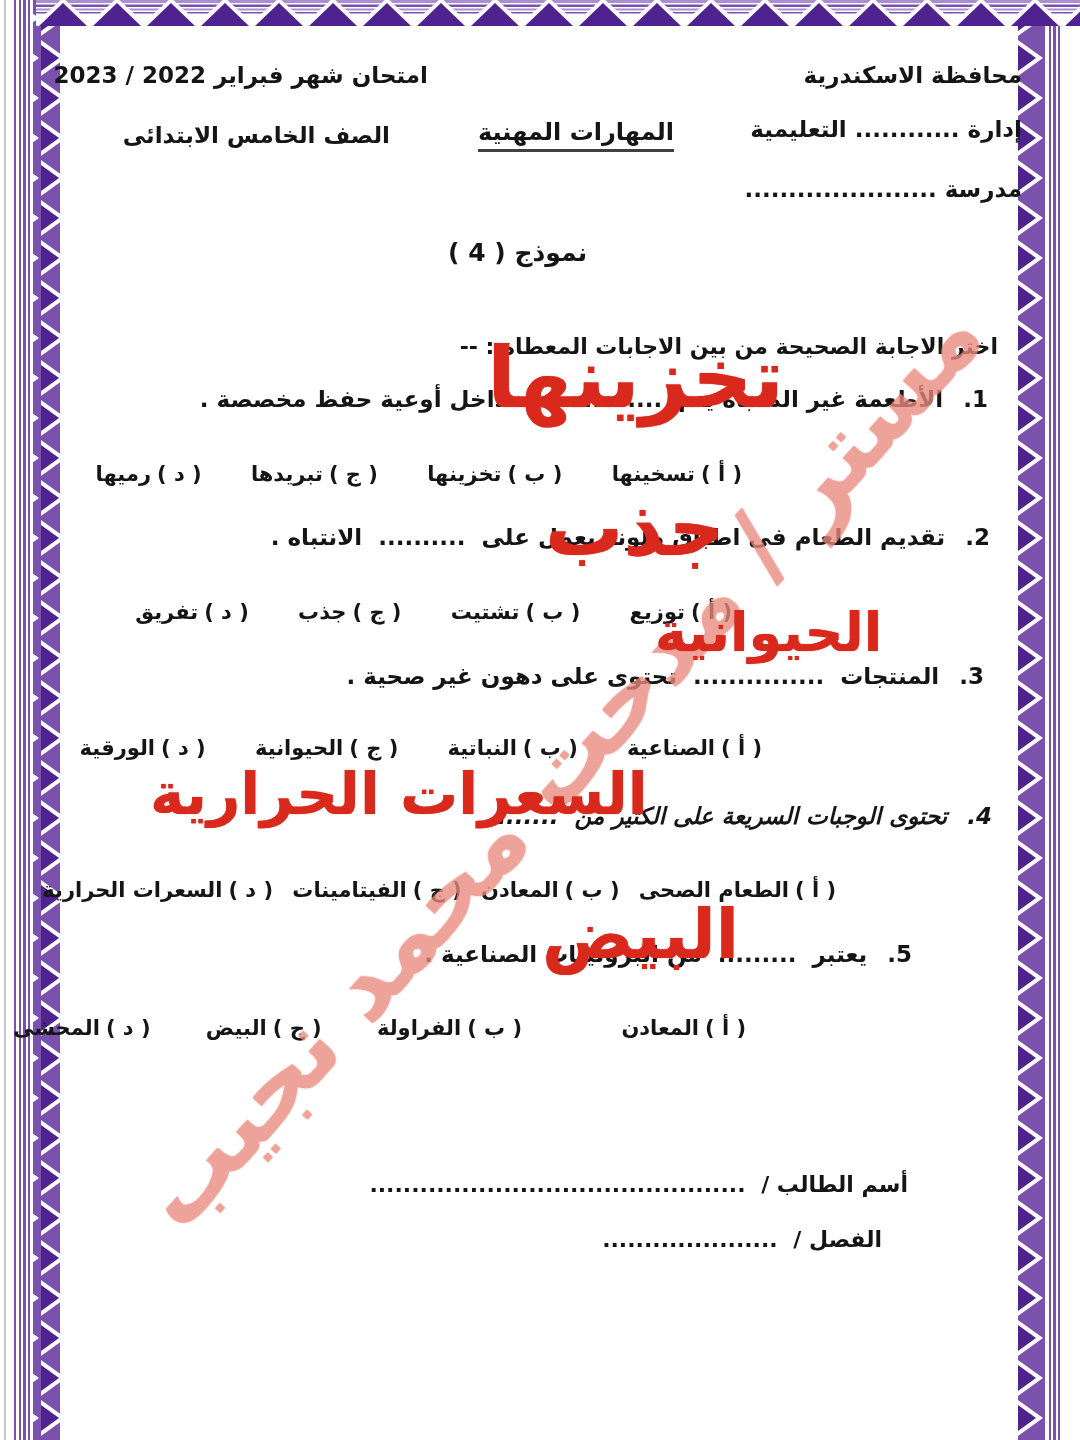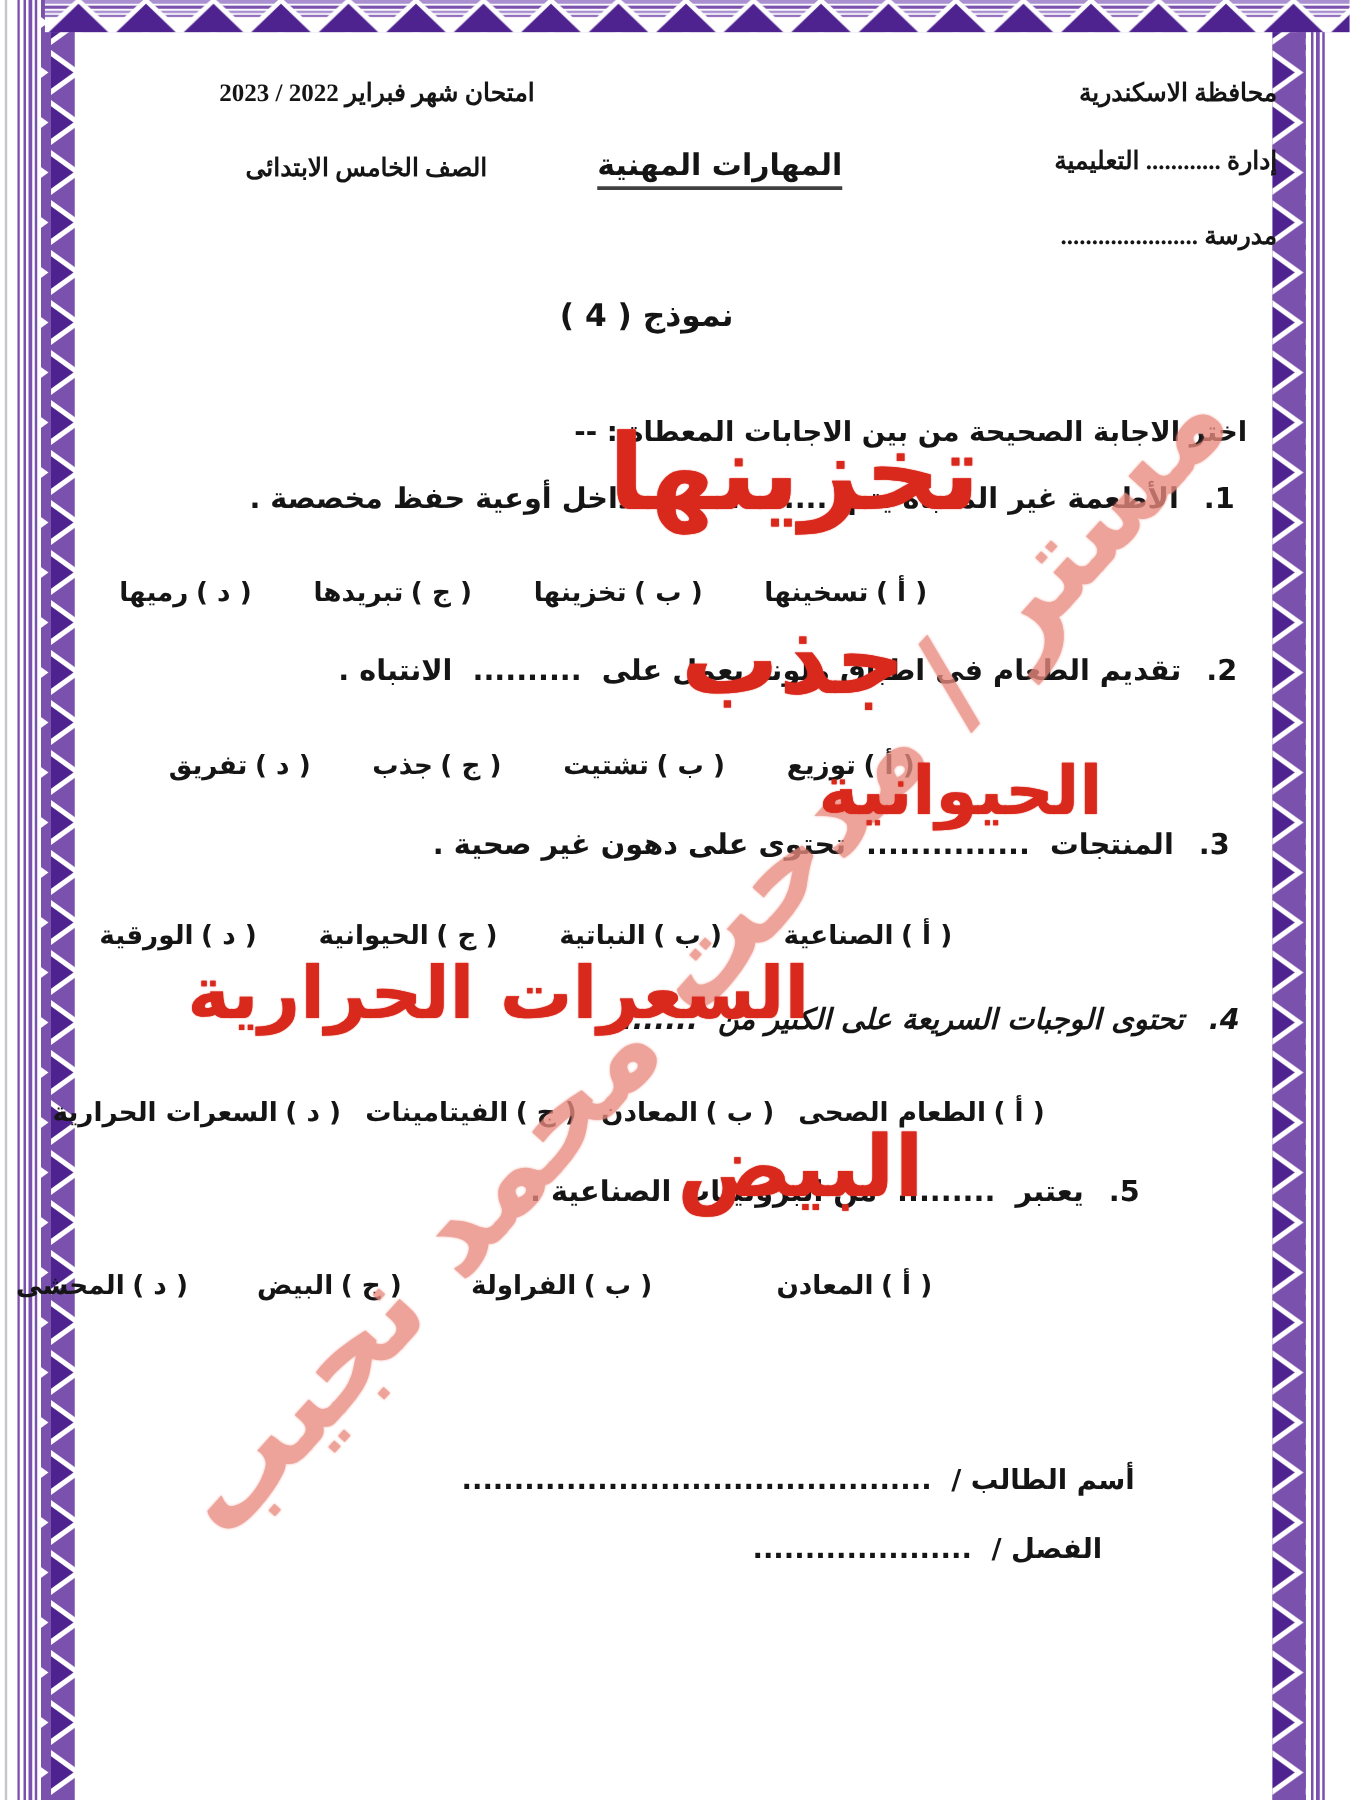--- a/index.html
+++ b/index.html
@@ -11,21 +11,21 @@
     font-family:"DejaVu Sans",sans-serif;
     font-weight:bold;
     color:#151515;
     direction:rtl;
   }
   .edge-line{position:absolute;left:4px;top:0;width:2px;height:1440px;background:#c6c6cc;}
   .border-left{position:absolute;left:14px;top:0;}
   .border-right{position:absolute;right:16px;top:0;}
   .border-top{position:absolute;left:36px;top:0;}
   .line{position:absolute;white-space:nowrap;direction:rtl;z-index:4;}
-  .fs-h{font-size:20px;font-family:Liberation Serif, serif;}
+  .fs-h{font-size:23px;}
   .gov{top:62px;right:58px;}
   .admin{top:116px;right:58px;text-align:center;}
   .school{top:176px;right:58px;margin-left:24px;}
   .subject{top:118px;left:478px;font-size:24px;border-bottom:3px solid #404040;padding-bottom:3px;}
   .exam1{top:62px;right:652px;}
   .exam2{top:122px;right:690px;}
   .model{top:238px;left:448px;font-size:25px;}
   .instr{top:318px;right:82px;font-size:22px;margin-top:16px;}
   .q{font-size:23px;}
   .opts{font-size:21px;}

